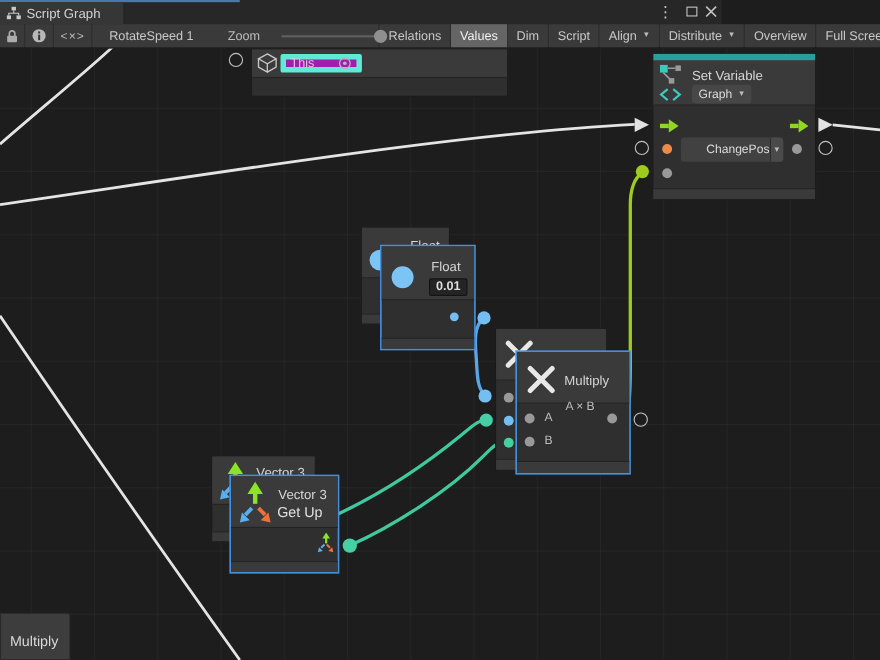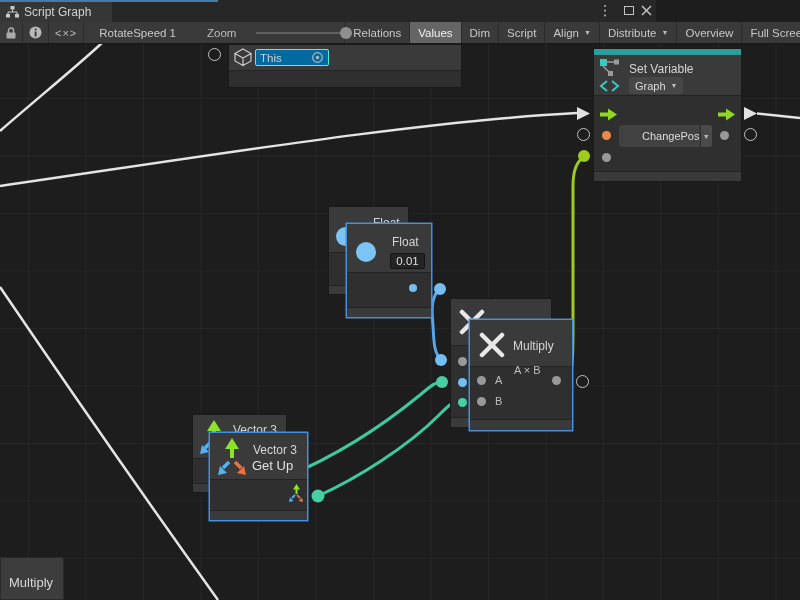--- a/index.html
+++ b/index.html
@@ -35,21 +35,21 @@
   .nhead{position:absolute;left:0;right:0;top:0;background:#3a3a3a;border-bottom:1px solid #232323;}
   .nfoot{position:absolute;left:0;right:0;bottom:0;background:#3a3a3a;border-top:1px solid #232323;}
   .ntitle{position:absolute;color:#d6d6d6;font-size:12px;white-space:nowrap;}
   .nsub{position:absolute;color:#e0e0e0;font-size:13px;white-space:nowrap;}
   .dot{position:absolute;border-radius:50%;width:9px;height:9px;background:#999;}
   .hollow{position:absolute;width:13px;height:13px;border-radius:50%;border:1.5px solid #c2c2c2;z-index:4;}
   .plabel{position:absolute;color:#bdbdbd;font-size:11px;white-space:nowrap;}
   .valbox{position:absolute;background:#242424;border:1px solid #141414;border-radius:2px;color:#dedede;font-size:11.5px;display:flex;align-items:center;justify-content:center;}
   .drop{position:absolute;background:#474747;border-radius:3px;color:#dcdcdc;font-size:11px;display:flex;align-items:center;}
   .bigcircle{position:absolute;border-radius:50%;background:#7cc4f4;}
-  .field{position:absolute;background:#0369a1;border:1px solid #5eead4;border-radius:2px;color:#cfcfcf;font-size:11.5px;display:flex;align-items:center;padding:0 4px;gap:4px;}
+  .field{position:absolute;background:#a21caf;border:5px solid #5eead4;border-radius:2px;color:#cfcfcf;font-size:11.5px;display:flex;align-items:center;padding:0 4px;gap:4px;}
   .flowarrow{position:absolute;}
 </style>
 </head>
 <body>
 <div id="stage">
 
 <div id="canvas"></div>
 
 <svg id="wires">
 
@@ -133,21 +133,21 @@
 <div class="node back" style="left:328px;top:206px;width:81px;height:89px;">
   <div class="nhead" style="height:46px;"></div>
   <div class="bigcircle" style="left:7px;top:20px;width:19px;height:19px;"></div>
   <div class="ntitle" style="left:44px;top:9px;">Float</div>
   <div class="nfoot" style="height:9px;"></div>
 </div>
 <div class="node front selected" style="left:347px;top:224px;width:84px;height:93px;">
   <div class="nhead" style="height:49px;"></div>
   <div class="bigcircle" style="left:9px;top:18px;width:20px;height:20px;"></div>
   <div class="ntitle" style="left:45px;top:11px;">Float</div>
-  <div class="valbox" style="left:43px;top:29px;width:35px;height:16px;">0.01</div>
+  <div class="valbox" style="left:43px;top:29px;width:35px;height:16px;font-weight:bold;">0.01</div>
   <div class="dot" style="left:62px;top:60px;width:8px;height:8px;background:#74bef2;"></div>
   <div class="nfoot" style="height:10px;"></div>
 </div>
 
 <div class="node back" style="left:450px;top:298px;width:102px;height:130px;">
   <div class="nhead" style="height:47px;"></div>
   <svg style="position:absolute;left:8px;top:10px;" width="26" height="26">
     <line x1="3" y1="3" x2="23" y2="23" stroke="#e8e8e8" stroke-width="4.5" stroke-linecap="round"></line>
     <line x1="23" y1="3" x2="3" y2="23" stroke="#e8e8e8" stroke-width="4.5" stroke-linecap="round"></line>
   </svg>

